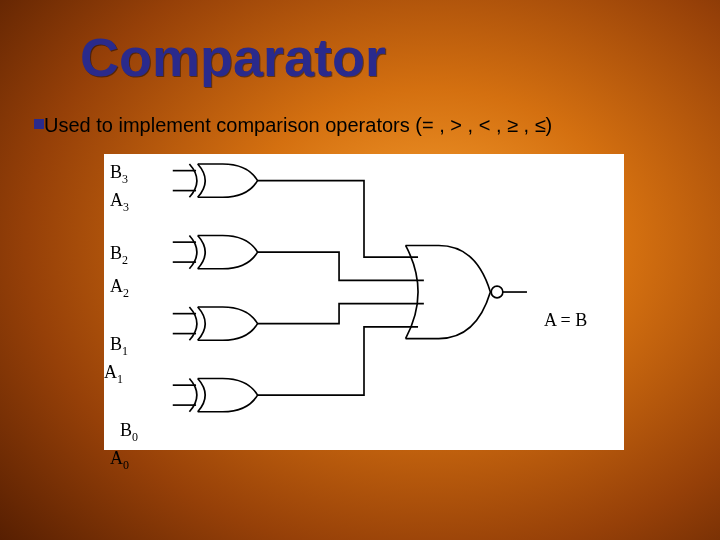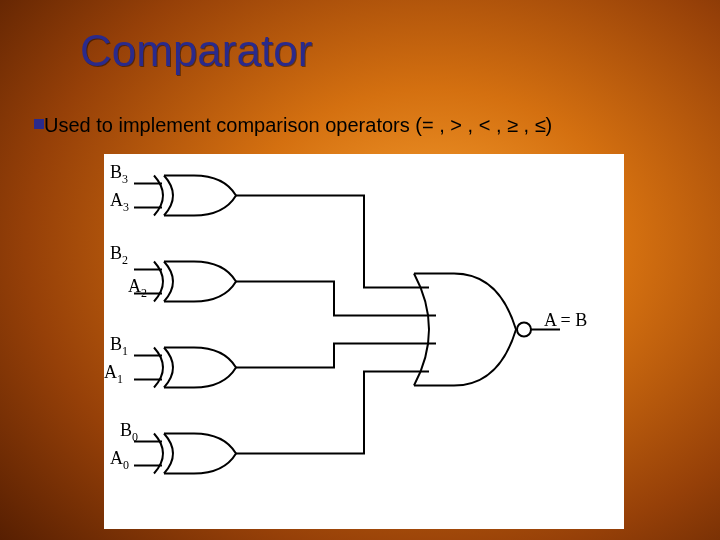--- a/index.html
+++ b/index.html
@@ -1,25 +1,25 @@
 <!DOCTYPE html>
 <html><head>
 <meta charset="utf-8">
 <style>
   html,body{margin:0;padding:0;width:720px;height:540px;overflow:hidden;font-family:Verdana,Geneva,sans-serif}
   .slide{position:relative;width:720px;height:540px;
     background:
       radial-gradient(ellipse 900px 700px at 60% 45%, #f8a030 0%, #d47010 22%, #964008 45%, #4a1800 68%, #120500 85%, #000 100%)}
   .header{position:absolute;top:4px;right:12px;color:#fff;font-family:'Times New Roman',serif;font-weight:bold;font-style:italic;font-size:22px;text-shadow:1px 1px 0 #000}
-  .title{position:absolute;top:26px;left:80px;color:#2a2a8c;font-family:'Tahoma',Verdana,sans-serif;font-size:44px;font-weight:400;text-shadow:1px 1px 0 rgba(0,0,0,.45)}
+  .title{position:absolute;top:26px;left:80px;color:#2a2a8c;font-family:'Tahoma',Verdana,sans-serif;font-size:54px;font-weight:700;text-shadow:1px 1px 0 rgba(0,0,0,.45)}
   .body{position:absolute;top:112px;left:34px;right:24px;color:#000}
   .bullet-row{display:flex;align-items:flex-start;}
   .sq{width:10px;height:10px;background:#2a2a8c;margin-top:7px;flex:0 0 auto}
   .bullet-text{font-size:20px;line-height:1.3}
-  .diagram{position:absolute;top:154px;left:104px;width:520px;height:375px;background:#fff}
+  .diagram{position:absolute;top:154px;left:104px;width:520px;height:296px;background:#fff}
   .diagram svg{width:100%;height:100%;display:block}
   .lbl{position:absolute;font-family:'Times New Roman',serif;font-size:18px;color:#000}
   .lbl sub{font-size:12px}
 </style>
 </head>
 <body>
 <div class="slide">
 
 
 <div class="title">Comparator</div>
@@ -29,21 +29,21 @@
     <div class="sq"></div>
     <div class="bullet-text">Used to implement comparison operators (= , &gt; , &lt; , ≥ , ≤)</div>
   </div>
 </div>
 
 <div class="diagram">
 
   <div class="lbl" style="top:8px;left:6px"><span>B</span><sub>3</sub></div>
   <div class="lbl" style="top:36px;left:6px"><span>A</span><sub>3</sub></div>
   <div class="lbl" style="top:89px;left:6px"><span>B</span><sub>2</sub></div>
-  <div class="lbl" style="top:122px;left:24px"><span>A</span><sub>2</sub></div>
+  <div class="lbl" style="top:122px;left:6px"><span>A</span><sub>2</sub></div>
   <div class="lbl" style="top:180px;left:6px"><span>B</span><sub>1</sub></div>
   <div class="lbl" style="top:208px;left:0"><span>A</span><sub>1</sub></div>
   <div class="lbl" style="top:266px;left:16px"><span>B</span><sub>0</sub></div>
   <div class="lbl" style="top:294px;left:6px"><span>A</span><sub>0</sub></div>
   <div class="lbl" style="top:156px;left:440px">A = B</div>
 
   <svg viewBox="0 0 520 356">
     <g fill="none" stroke="#000" stroke-width="2">
 
       <g>

